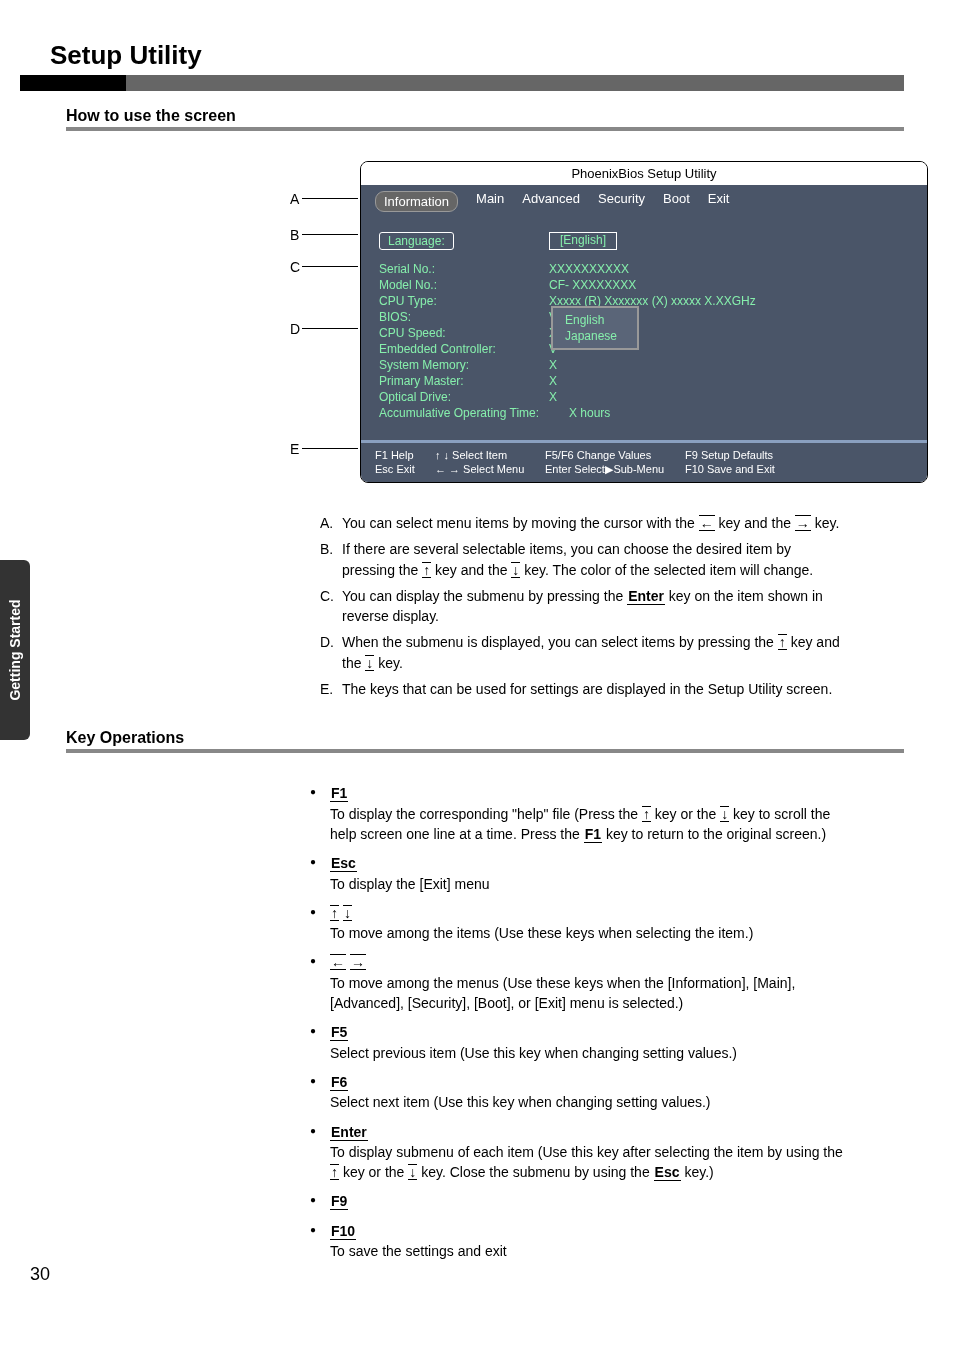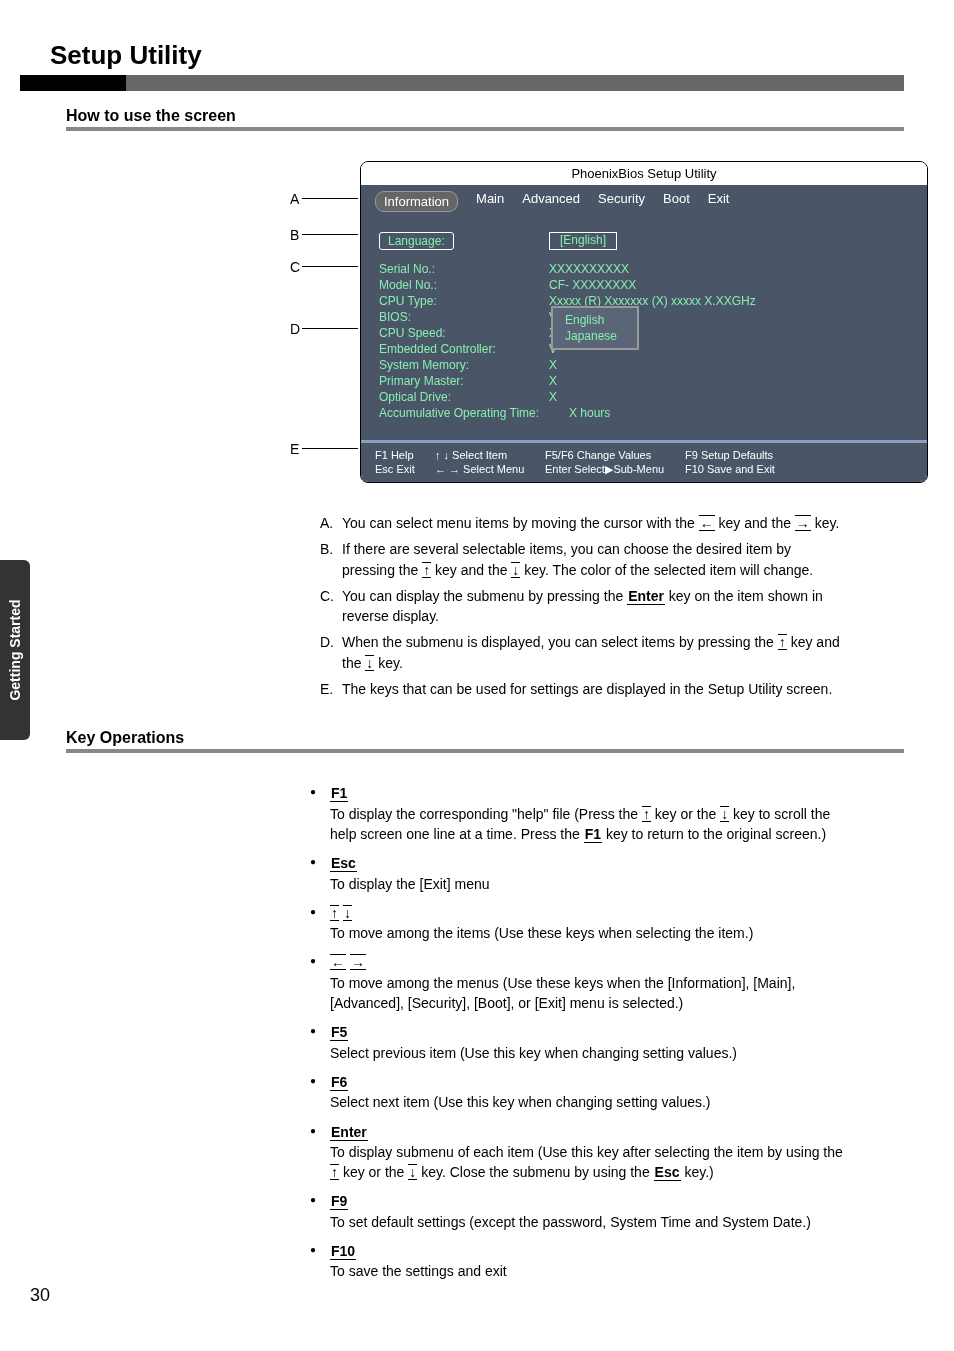--- a/index.html
+++ b/index.html
@@ -194,21 +194,20 @@
       <li>
         <span class="keycap">F6</span><br>
         <span>Select next item (Use this key when changing setting values.)</span>
       </li>
       <li>
         <span class="keycap">Enter</span><br>
         <span>To display submenu of each item (Use this key after selecting the item by using the </span><span class="arrow">↑</span><span> key or the </span><span class="arrow">↓</span><span> key. Close the submenu by using the </span><span class="keycap">Esc</span><span> key.)</span>
       </li>
       <li>
         <span class="keycap">F9</span><br>
-        <span>To set default settings (except the password, System Time and System Date.)</span>
       </li>
       <li>
         <span class="keycap">F10</span><br>
         <span>To save the settings and exit</span>
       </li>
     </ul>
   </div>
 
   <div class="page-num">30</div>
 </div>

